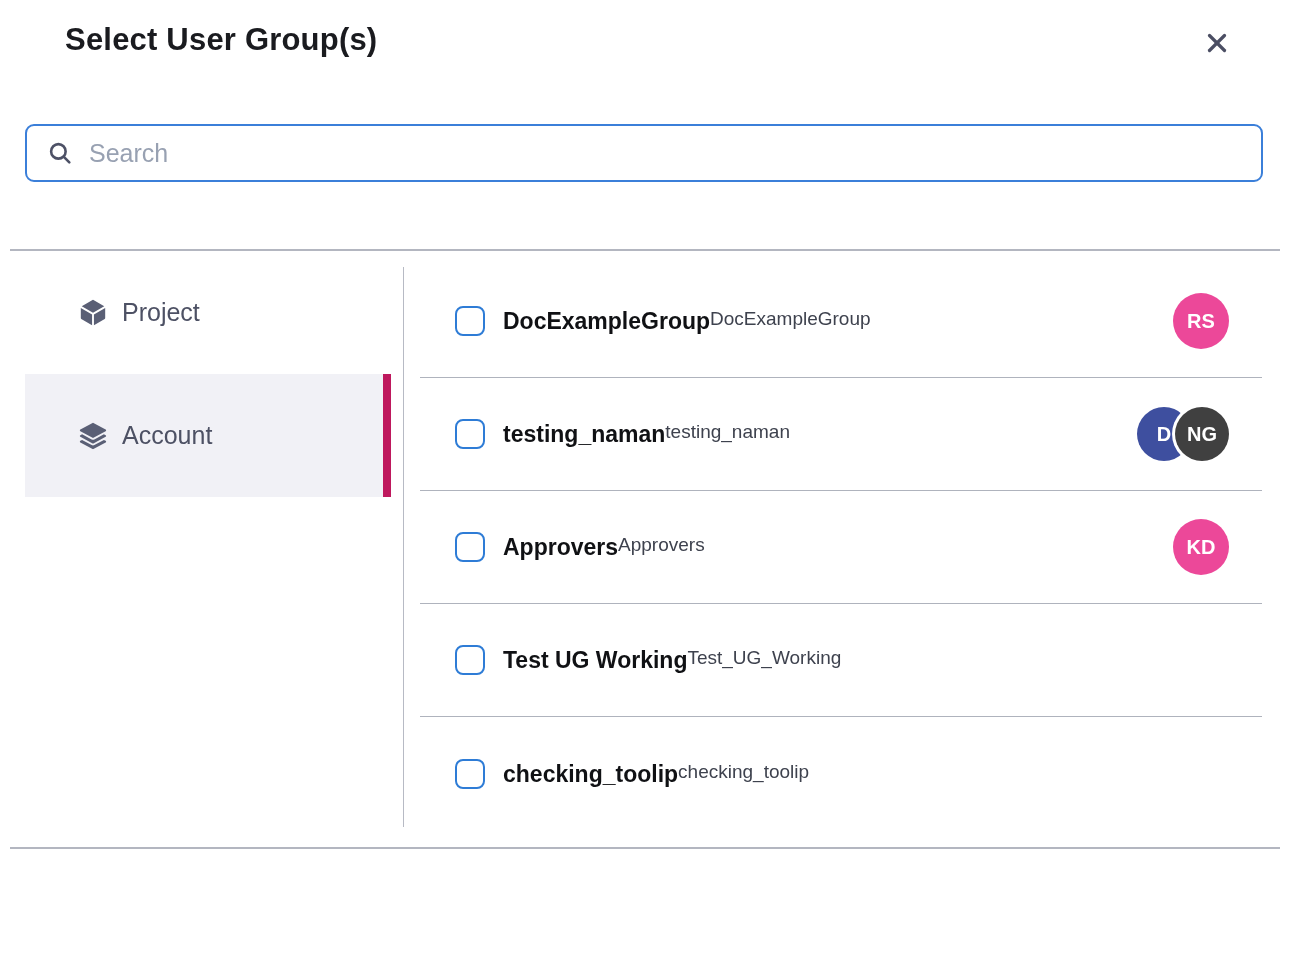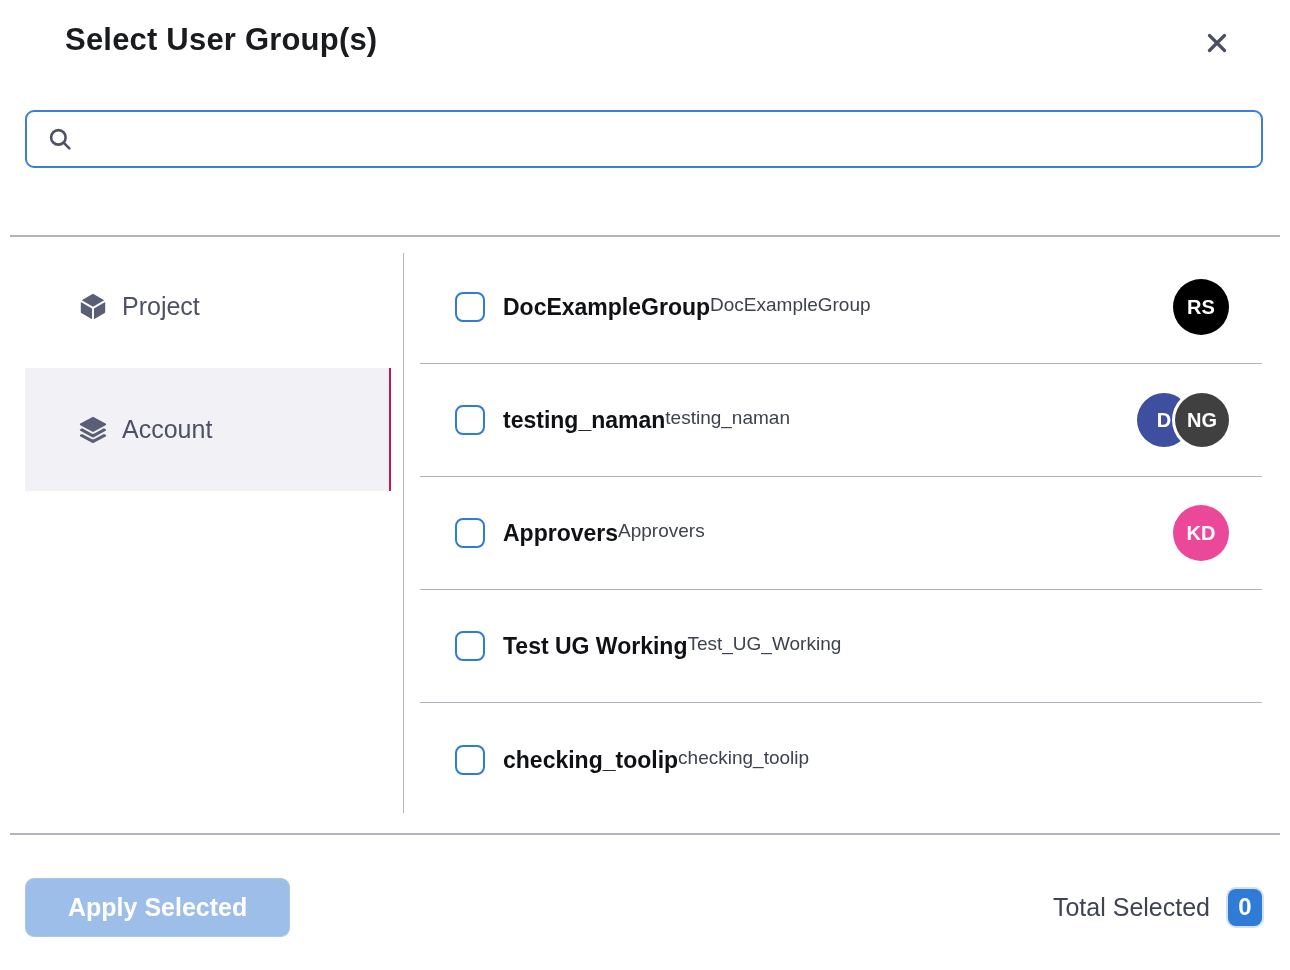--- a/index.html
+++ b/index.html
@@ -2,44 +2,44 @@
 <html><head>
 <meta charset="utf-8">
 <style>
   * { margin:0; padding:0; box-sizing:border-box; }
   html,body { width:1290px; height:970px; background:#ffffff;
     font-family:"Liberation Sans","DejaVu Sans",sans-serif; overflow:hidden; }
 
   .modal { width:1290px; height:970px; background:#fff; display:flex; flex-direction:column; }
 
   
-  .header { height:110px; position:relative; flex:0 0 auto;text-decoration:underline; }
+  .header { height:124px; position:relative; flex:0 0 auto;text-decoration:underline; }
   .title { position:absolute; left:65px; top:22px; font-size:31px; font-weight:600;
     color:#1A1B1F; letter-spacing:.2px; }
   .close-btn { position:absolute; right:56px; top:26px; width:34px; height:34px;
     display:flex; align-items:center; justify-content:center; cursor:pointer;
     background:none; border:none; }
 
   
   .search { margin:0 27px 0 25px; height:58px; border:2px solid #3B7FD9; border-radius:9px;
     display:flex; align-items:center; padding:0 16px; flex:0 0 auto; }
   .search .mag { margin:0 16px 0 4px; flex:0 0 auto; display:flex; }
   .search input { flex:1; border:none; outline:none; font-size:25px; color:#2a2d38;
     font-family:"Liberation Sans","DejaVu Sans",sans-serif; background:transparent; }
   .search input::placeholder { color:#98A1B2; }
 
   .top-divider { height:2px; background:#B3B6C0; margin:67px 10px 0 10px; flex:0 0 auto; }
   .footer-divider { height:2px; background:#B3B6C0; margin:0 10px; flex:0 0 auto; }
 
   
   .body { display:flex; height:596px; flex:0 0 auto; }
 
-  .sidebar { width:366px; margin-left:25px; padding-top:8px; flex:0 0 auto; }
+  .sidebar { width:366px; margin-left:25px; padding-top:0; flex:0 0 auto; }
   .side-item { height:123px; display:flex; align-items:center; padding-left:53px; cursor:pointer; }
-  .side-item.selected { background:#F1F1F6; border-right:2px solid #be185d; }
+  .side-item.selected { background:#F1F1F6; border-right:8px solid #be185d; }
   .side-item .icon { width:30px; height:30px; margin-right:14px; display:flex;
     align-items:center; justify-content:center; flex:0 0 auto; }
   .side-label { font-size:25px; color:#4D5164; }
 
   .vline { width:1px; background:#B7BAC4; margin:16px 0 20px 12px; flex:0 0 auto; }
 
   .list { flex:1; margin-left:16px; margin-right:28px; padding-top:14px; }
   .row { height:113px; display:flex; align-items:center; border-bottom:1px solid #AFB3BD; }
   .row:last-child { border-bottom:none; }
   .checkbox { width:30px; height:30px; border:2.5px solid #2E7CD6; border-radius:8px;
@@ -82,20 +82,21 @@
     </button>
   </div>
 
   <div class="search">
     <span class="mag">
       <svg width="26" height="26" viewBox="0 0 24 24" fill="none" stroke="#4D5166" stroke-width="2.4" stroke-linecap="round">
         <circle cx="10.5" cy="10.5" r="6.7"></circle>
           <line x1="15.8" y1="15.8" x2="20.6" y2="20.6"></line>
       </svg>
     </span>
+    <input type="text" placeholder="Search" style="">
   </div>
 
   <div class="top-divider"></div>
 
   <div class="body">
     <div class="sidebar">
   <div class="side-item">
     <span class="icon">
       <svg width="30" height="30" viewBox="0 0 24 24" fill="#5A5F75">
         <path d="M12.378 1.602a.75.75 0 00-.756 0L3 6.632l9 5.25 9-5.25-8.622-5.03zM21.75 7.93l-9 5.25v8.57l8.628-5.032a.75.75 0 00.372-.648V7.93zM11.25 21.75v-8.57l-9-5.25v8.14a.75.75 0 00.372.648l8.628 5.031z"></path>
@@ -120,21 +121,21 @@
 </div>
     <div class="vline"></div>
     <div class="list">
   <div class="row">
     <div class="checkbox" role="checkbox" aria-checked="false"></div>
     <div class="row-text">
       <span class="row-title">DocExampleGroup</span>
       <span class="row-desc">DocExampleGroup</span>
     </div>
     <div class="avatars">
-            <div class="avatar" style="background: #000000;">RS</div>
+            <div class="avatar" style="background: #ec4899;">RS</div>
           </div>
   </div>
 
   <div class="row">
     <div class="checkbox" role="checkbox" aria-checked="false"></div>
     <div class="row-text">
       <span class="row-title">testing_naman</span>
       <span class="row-desc">testing_naman</span>
     </div>
     <div class="avatars">
@@ -169,21 +170,14 @@
       <span class="row-title">checking_toolip</span>
       <span class="row-desc">checking_toolip</span>
     </div>
     <div class="avatars"></div>
   </div>
 </div>
   </div>
 
   <div class="footer-divider"></div>
 
-  <div class="footer">
-    <button class="apply-btn">Apply Selected</button>
-    <div class="total">
-      <span class="total-label">Total Selected</span>
-      <span class="total-badge">0</span>
-    </div>
-  </div>
 
 </div>
 
 </body></html>

